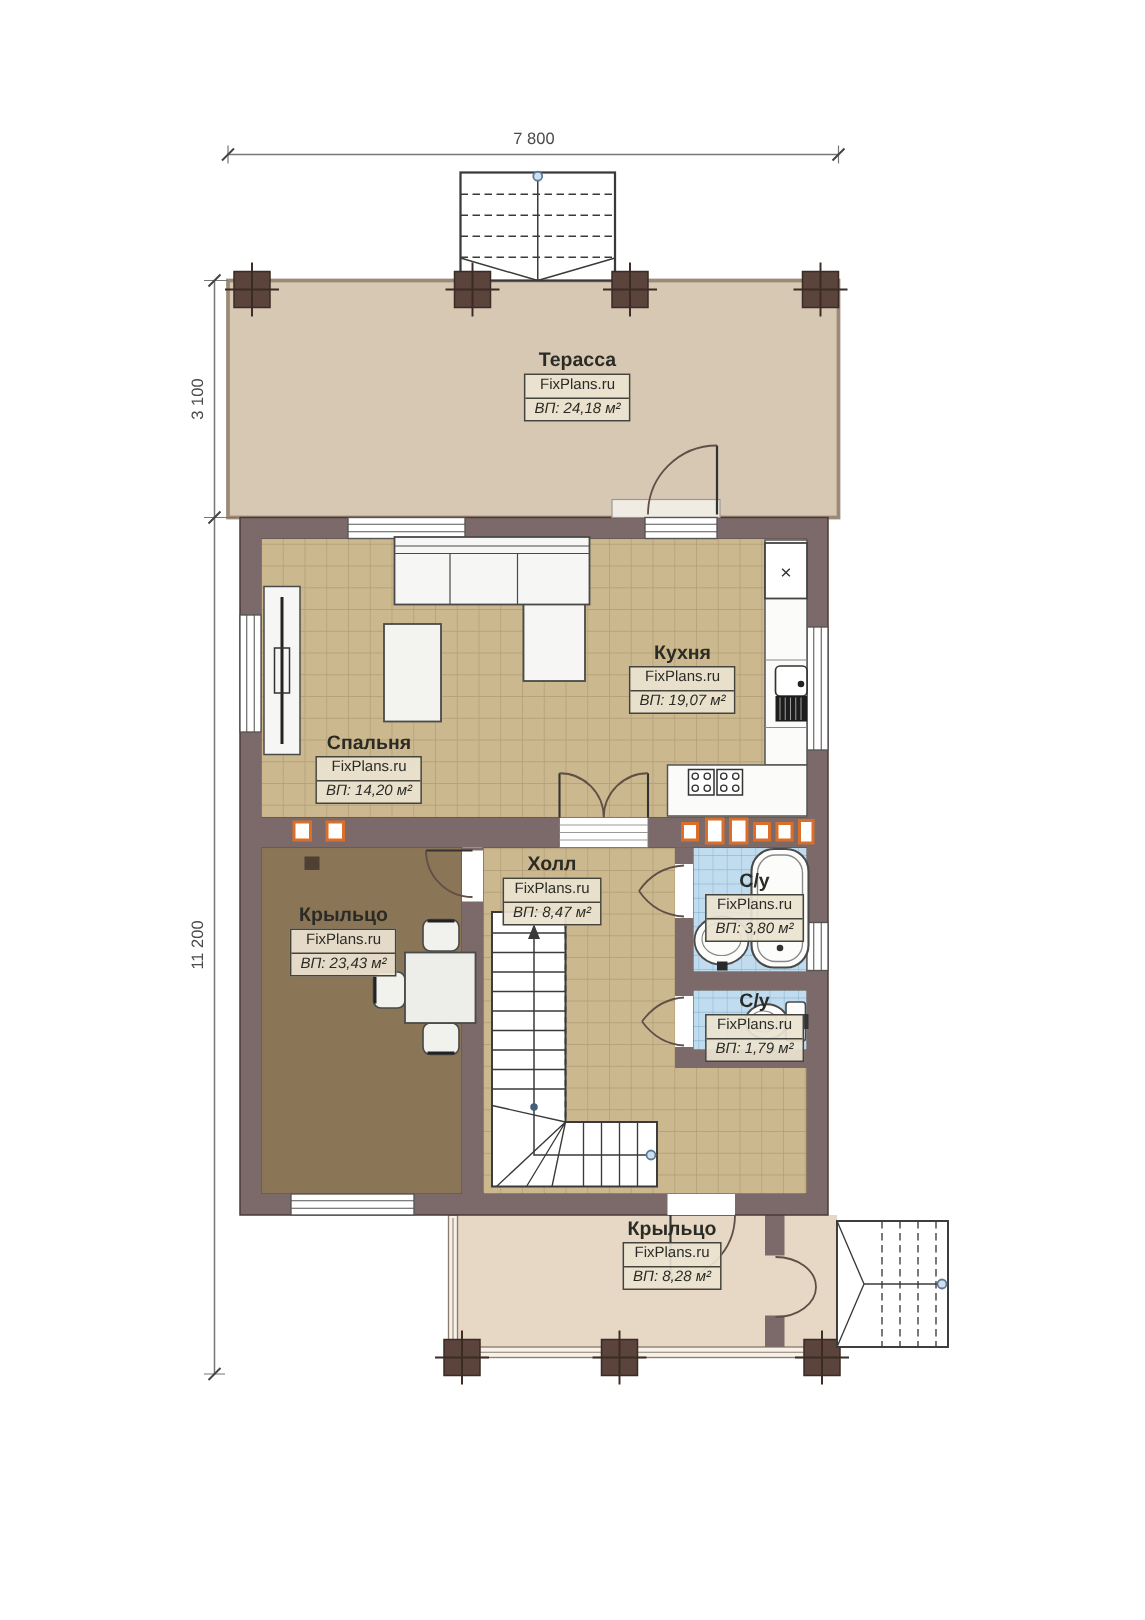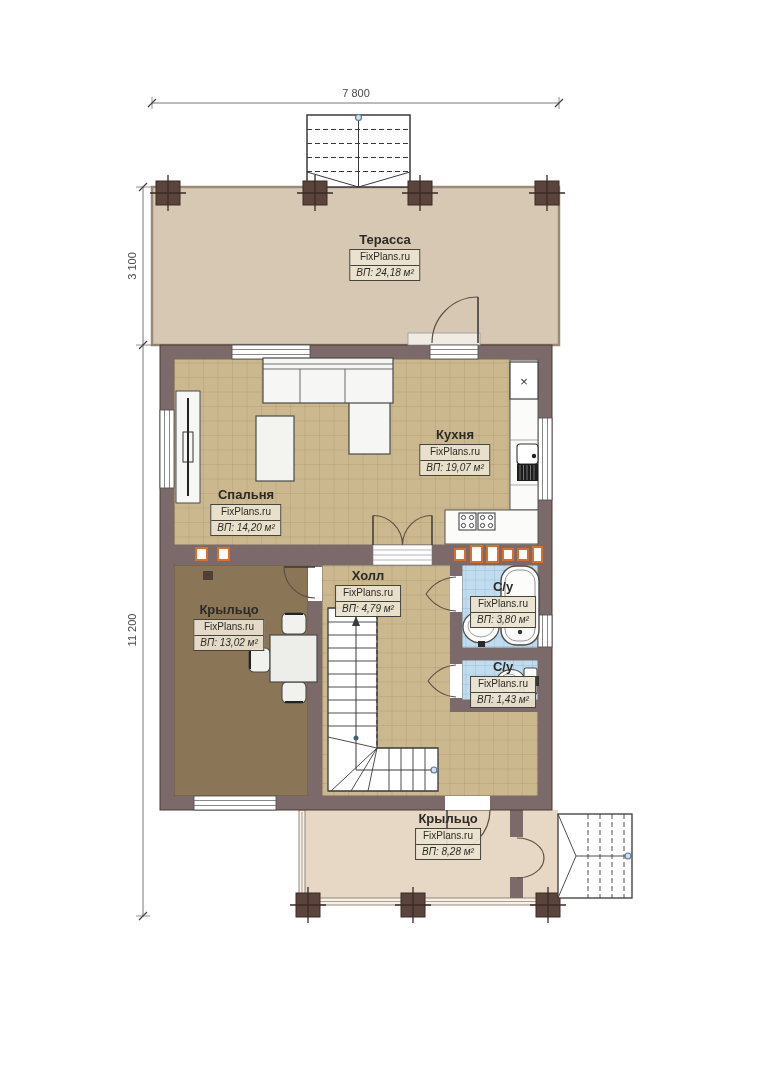--- a/index.html
+++ b/index.html
@@ -300,45 +300,45 @@
   <div class="rbox">
     <div class="rsite">FixPlans.ru</div>
     <div class="rarea">ВП: 19,07 м²</div>
   </div>
 </div>
 
 <div class="rlabel" style="left:368px;top:568px">
   <div class="rname">Холл</div>
   <div class="rbox">
     <div class="rsite">FixPlans.ru</div>
-    <div class="rarea">ВП: 4,79 м²</div>
+    <div class="rarea">ВП: 8,47 м²</div>
   </div>
 </div>
 
 <div class="rlabel" style="left:229px;top:602px">
   <div class="rname">Крыльцо</div>
   <div class="rbox">
     <div class="rsite">FixPlans.ru</div>
-    <div class="rarea">ВП: 13,02 м²</div>
+    <div class="rarea">ВП: 23,43 м²</div>
   </div>
 </div>
 
 <div class="rlabel" style="left:503px;top:579px">
   <div class="rname">С/у</div>
   <div class="rbox">
     <div class="rsite">FixPlans.ru</div>
     <div class="rarea">ВП: 3,80 м²</div>
   </div>
 </div>
 
 <div class="rlabel" style="left:503px;top:659px">
   <div class="rname">С/у</div>
   <div class="rbox">
     <div class="rsite">FixPlans.ru</div>
-    <div class="rarea">ВП: 1,43 м²</div>
+    <div class="rarea">ВП: 1,79 м²</div>
   </div>
 </div>
 
 <div class="rlabel" style="left:448px;top:811px">
   <div class="rname">Крыльцо</div>
   <div class="rbox">
     <div class="rsite">FixPlans.ru</div>
     <div class="rarea">ВП: 8,28 м²</div>
   </div>
 </div>

